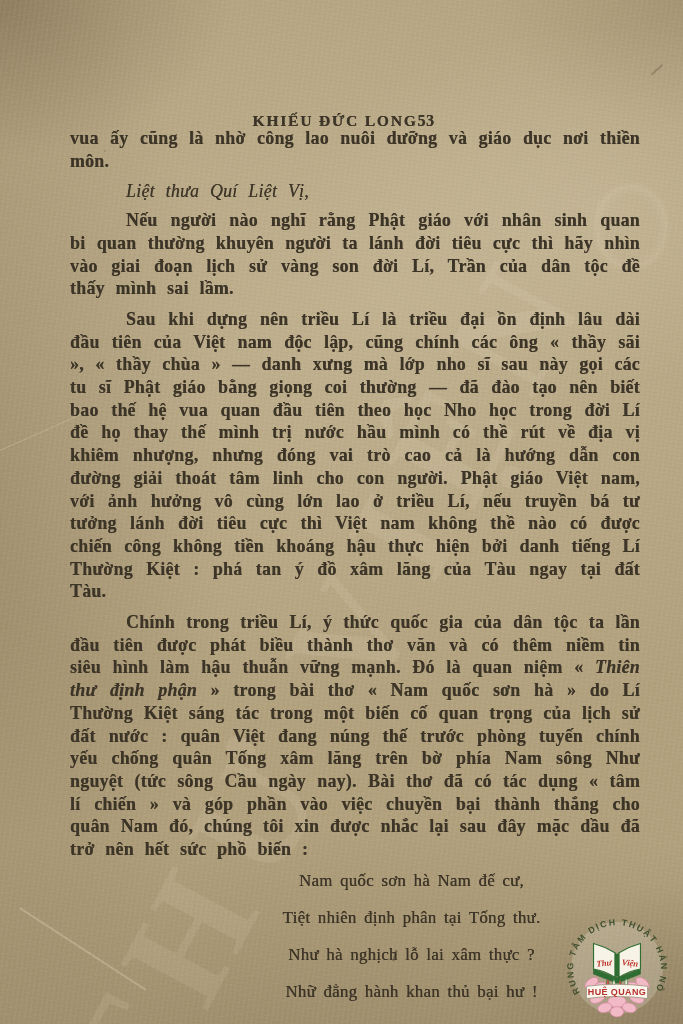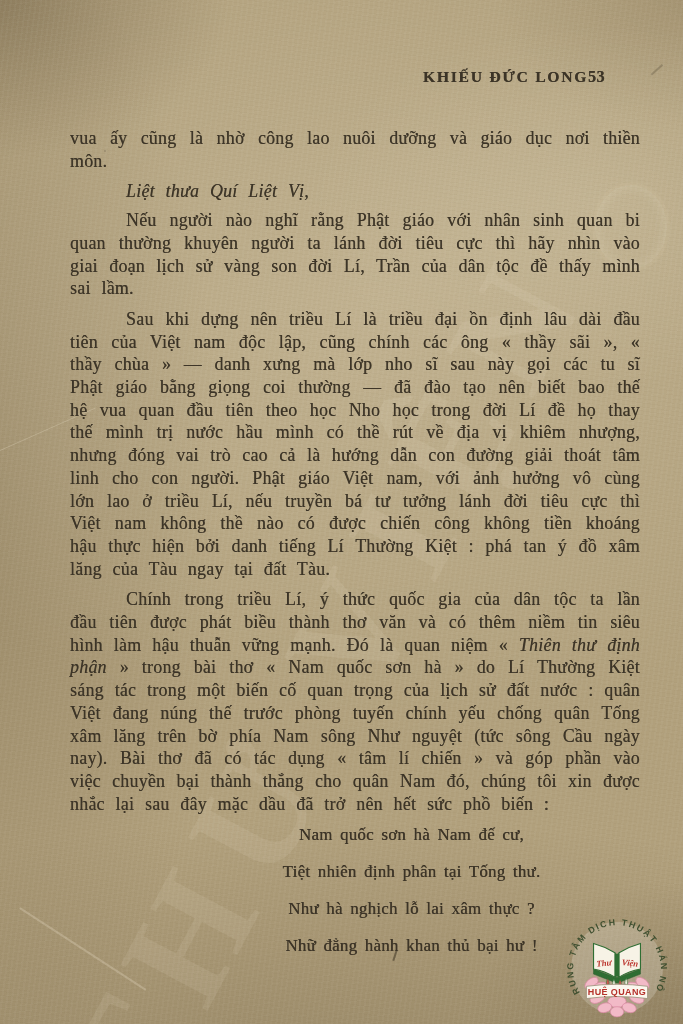--- a/index.html
+++ b/index.html
@@ -39,39 +39,40 @@
     box-shadow:inset 0 0 14px rgba(255,250,230,0.20);
     pointer-events:none;
   }
   .crease{
     position:absolute;background:rgba(255,248,228,0.22);pointer-events:none;
   }
   .speck{position:absolute;background:rgba(62,52,36,0.55);pointer-events:none;}
 
   .page-header{
     position:absolute;left:82px;right:78px;top:68px;
-    display:flex;justify-content:flex-end;align-items:baseline;
+    display:flex;justify-content:center;align-items:baseline;
     color:#3c3427;
   }
   .author{
     font-size:15.5px;font-weight:bold;letter-spacing:1.8px;
     text-shadow:0.3px 0 0 rgba(60,52,39,0.8);
   }
   .pageno{
     font-size:16px;font-weight:bold;letter-spacing:0.5px;
     text-shadow:0.3px 0 0 rgba(60,52,39,0.8);
+    margin-top:44px;
   }
 
   .content{
     position:absolute;left:70px;top:127px;width:570px;
     color:#3c3427;font-size:17.8px;line-height:22.7px;
     text-align:justify;word-spacing:6px;letter-spacing:0.3px;
     text-shadow:0.3px 0 0 rgba(60,52,39,0.72);
   }
-  .para{margin:0 0 8px 0;}
+  .para{margin:0 0 8px 0;font-weight:bold;}
   .para.indent{text-indent:56px;}
   .salutation{margin:0 0 6px 0;text-indent:56px;font-style:italic;}
   .it{font-style:italic;}
   .poem{margin:8px 0 0 113px;text-align:center;word-spacing:3px;}
   .poem-line{
     margin-bottom:14px;line-height:23px;font-size:16.8px;
     text-shadow:0.35px 0 0 rgba(60,52,39,0.85);
   }
 
   .stamp{position:absolute;left:566px;top:919px;width:102px;height:102px;}

